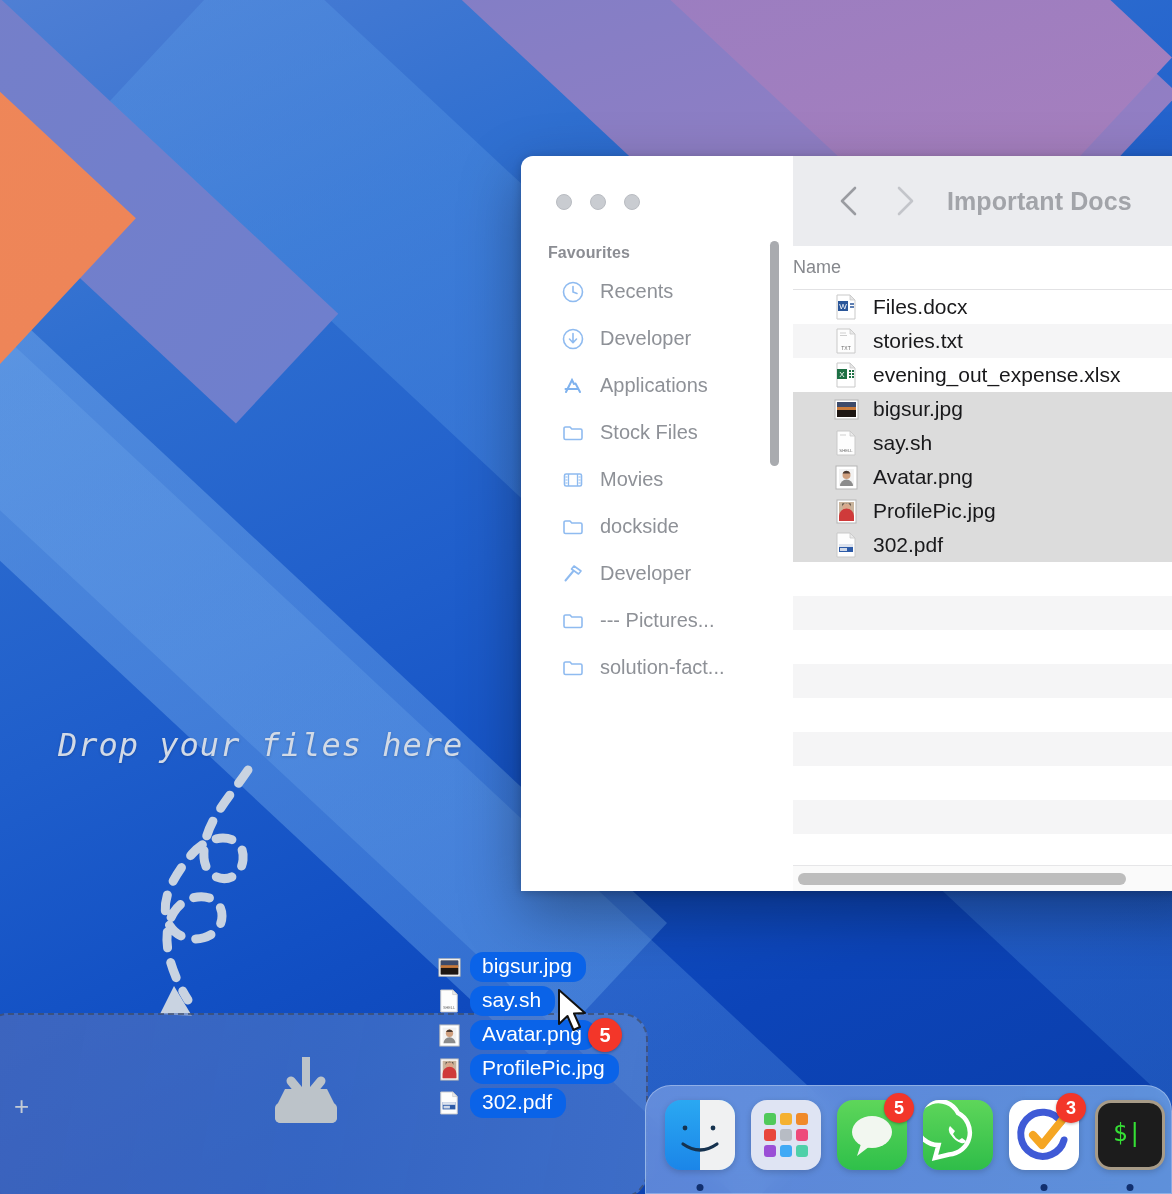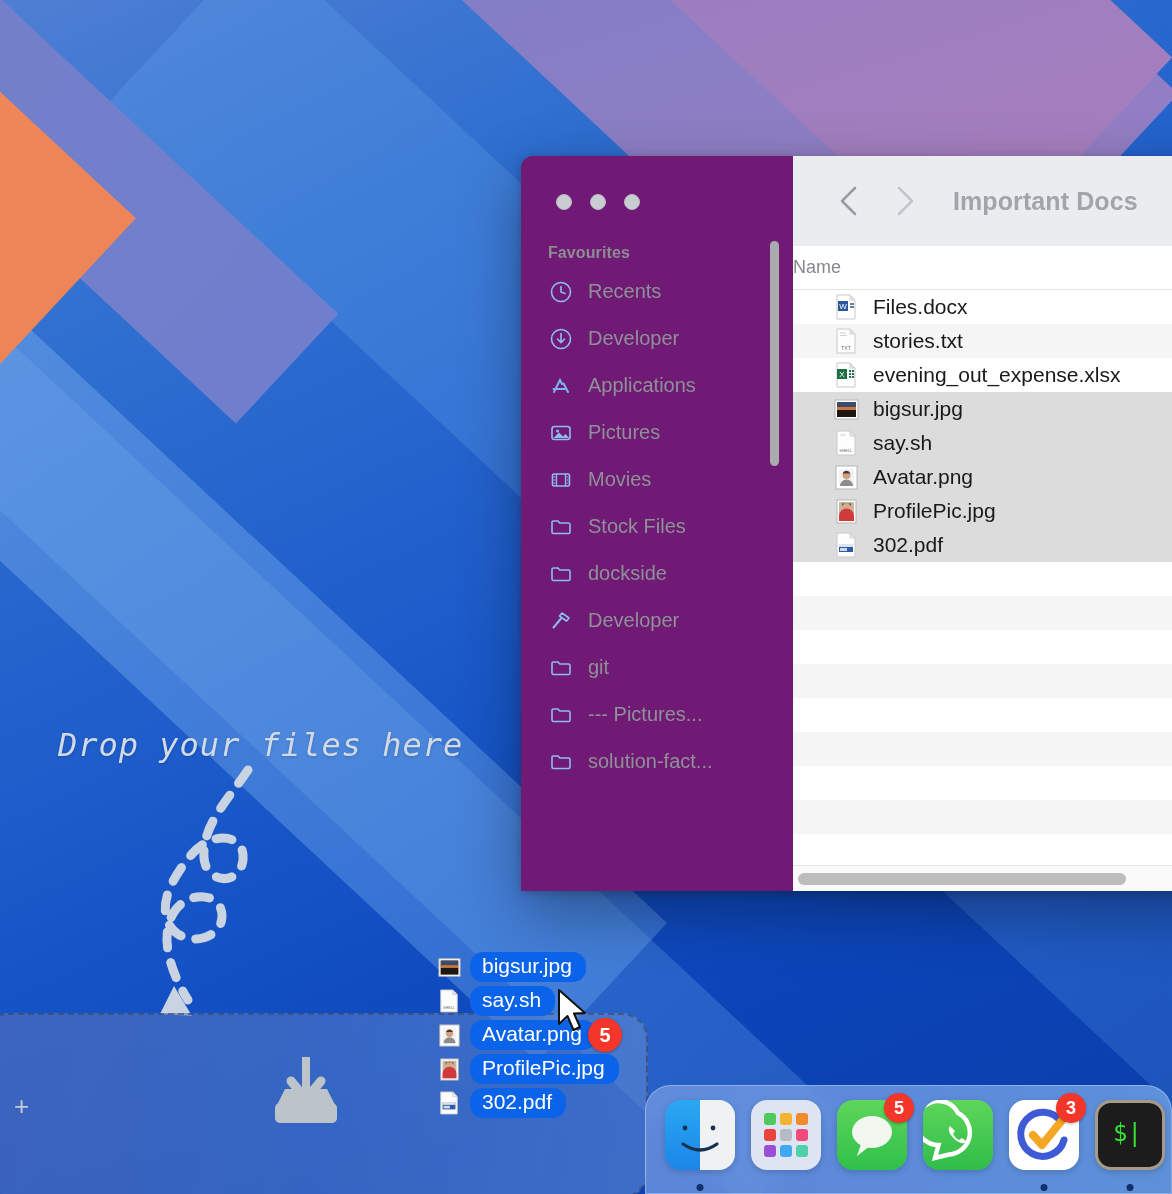--- a/index.html
+++ b/index.html
@@ -99,52 +99,53 @@
   #finder {
     position:absolute; left:521px; top:156px; width:700px; height:735px; z-index:10;
     border-radius:12px 0 0 0;
     overflow:hidden;
     box-shadow:0 22px 60px rgba(0,0,0,.34), 0 2px 10px rgba(0,0,0,.2);
     display:flex;
     font-family:"Liberation Sans", sans-serif;
   }
   
   #sidebar {
-    width:272px; flex:0 0 272px; background:#701a75; position:relative;
+    width:272px; flex:0 0 272px; background:#ffffff; position:relative;
     display:flex; flex-direction:column;
   }
   #traffic { display:flex; gap:18px; padding:38px 0 0 35px; }
   #traffic .tl {
     width:16px; height:16px; border-radius:50%;
     background:#c9ccd1; border:.5px solid #b9bcc2;
   }
   #fav-head {
     margin:34px 0 6px 27px; font-size:16px; font-weight:bold; color:#8b8d93; letter-spacing:.1px;
   }
   #side-list { flex:1; overflow:hidden; }
   .side-item {
     display:flex; align-items:center; gap:14px;
     height:47px; padding-left:27px; color:#8e9197; font-size:20px;
     white-space:nowrap;
+    margin-left:12px;
   }
   .side-item .ico { width:26px; height:26px; flex:0 0 26px; display:flex; align-items:center; justify-content:center; }
   #side-scroll {
     position:absolute; right:14px; top:85px; width:9px; height:225px;
     background:#a9abaf; border-radius:5px;
   }
 
   
   #content { flex:1; background:#fff; display:flex; flex-direction:column; position:relative; }
   #toolbar {
     height:90px; background:#ebecef; display:flex; align-items:center; gap:0;
     padding-left:30px; flex:0 0 90px;
   }
   .navbtn { width:54px; height:54px; display:flex; align-items:center; justify-content:center; }
   #win-title {
-    font-size:25px; font-weight:bold; color:#a2a4a9; margin-left:22px; letter-spacing:.1px;
+    font-size:25px; font-weight:bold; color:#a2a4a9; margin-left:16px; letter-spacing:.1px;
   }
   #col-head {
     height:44px; flex:0 0 44px; background:#fff; border-bottom:1px solid #e2e2e4;
     display:flex; align-items:center;
   }
   #col-head .hcell { font-size:18px; color:#86888d; }
   #rows { flex:1; overflow:hidden; position:relative; }
   .frow {
     height:34px; display:flex; align-items:center; padding-left:40px; gap:14px;
     font-size:21px; color:#19191b;
@@ -280,78 +281,60 @@
         <span class="ico">
           <svg width="24" height="24" viewBox="0 0 24 24">
               <path d="M5 18 L11 6 L13 10 M19 18 L14.5 9.5 M4.5 15 L17 15" fill="none" stroke="#7fb2ee" stroke-width="2" stroke-linecap="round"></path>
             </svg>
         </span>
         <span>Applications</span>
       </div>
 
 
 
-      <div class="side-item">
-        <span class="ico">
-          <svg width="24" height="24" viewBox="0 0 24 24">
-              <rect x="3" y="5.5" width="18" height="13" rx="2.5" fill="none" stroke="#8fbbf0" stroke-width="1.6"></rect>
-              <circle cx="8.5" cy="10" r="1.5" fill="#8fbbf0"></circle>
-              <path d="M4.5 17 L10 11.5 L14 15.5 L16.5 13 L20 17" fill="#8fbbf0"></path>
-            </svg>
-        </span>
-        <span>Pictures</span>
+
+      <div class="side-item">
+        <span class="ico">
+          <svg width="24" height="24" viewBox="0 0 24 24">
+              <path d="M3 7.5 a1.5 1.5 0 0 1 1.5 -1.5 L9 6 l1.8 2 L19.5 8 A1.5 1.5 0 0 1 21 9.5 L21 17 a1.5 1.5 0 0 1 -1.5 1.5 L4.5 18.5 A1.5 1.5 0 0 1 3 17 Z" fill="none" stroke="#8fbbf0" stroke-width="1.6" stroke-linejoin="round"></path>
+            </svg>
+        </span>
+        <span>Stock Files</span>
       </div>
 
       <div class="side-item">
         <span class="ico">
           <svg width="24" height="24" viewBox="0 0 24 24">
               <rect x="3.5" y="6" width="17" height="12" rx="1.6" fill="none" stroke="#8fbbf0" stroke-width="1.6"></rect>
               <path d="M7.5 6 L7.5 18 M16.5 6 L16.5 18" stroke="#8fbbf0" stroke-width="1.3"></path>
               <path d="M4.5 9 L6.5 9 M4.5 12 L6.5 12 M4.5 15 L6.5 15 M17.5 9 L19.5 9 M17.5 12 L19.5 12 M17.5 15 L19.5 15" stroke="#8fbbf0" stroke-width="1.2"></path>
             </svg>
         </span>
         <span>Movies</span>
       </div>
 
       <div class="side-item">
         <span class="ico">
           <svg width="24" height="24" viewBox="0 0 24 24">
               <path d="M3 7.5 a1.5 1.5 0 0 1 1.5 -1.5 L9 6 l1.8 2 L19.5 8 A1.5 1.5 0 0 1 21 9.5 L21 17 a1.5 1.5 0 0 1 -1.5 1.5 L4.5 18.5 A1.5 1.5 0 0 1 3 17 Z" fill="none" stroke="#8fbbf0" stroke-width="1.6" stroke-linejoin="round"></path>
             </svg>
         </span>
-        <span>Stock Files</span>
-      </div>
-
-      <div class="side-item">
-        <span class="ico">
-          <svg width="24" height="24" viewBox="0 0 24 24">
-              <path d="M3 7.5 a1.5 1.5 0 0 1 1.5 -1.5 L9 6 l1.8 2 L19.5 8 A1.5 1.5 0 0 1 21 9.5 L21 17 a1.5 1.5 0 0 1 -1.5 1.5 L4.5 18.5 A1.5 1.5 0 0 1 3 17 Z" fill="none" stroke="#8fbbf0" stroke-width="1.6" stroke-linejoin="round"></path>
-            </svg>
-        </span>
         <span>dockside</span>
       </div>
 
       <div class="side-item">
         <span class="ico">
           <svg width="24" height="24" viewBox="0 0 24 24">
               <path d="M13 4 L20 9 L17.5 12 L10.5 7 Z" fill="none" stroke="#8fbbf0" stroke-width="1.6" stroke-linejoin="round"></path>
               <path d="M12 9.5 L4.5 18.5" stroke="#8fbbf0" stroke-width="2" stroke-linecap="round"></path>
             </svg>
         </span>
         <span>Developer</span>
       </div>
 
-      <div class="side-item">
-        <span class="ico">
-          <svg width="24" height="24" viewBox="0 0 24 24">
-              <path d="M3 7.5 a1.5 1.5 0 0 1 1.5 -1.5 L9 6 l1.8 2 L19.5 8 A1.5 1.5 0 0 1 21 9.5 L21 17 a1.5 1.5 0 0 1 -1.5 1.5 L4.5 18.5 A1.5 1.5 0 0 1 3 17 Z" fill="none" stroke="#8fbbf0" stroke-width="1.6" stroke-linejoin="round"></path>
-            </svg>
-        </span>
-        <span>git</span>
-      </div>
 
       <div class="side-item">
         <span class="ico">
           <svg width="24" height="24" viewBox="0 0 24 24">
               <path d="M3 7.5 a1.5 1.5 0 0 1 1.5 -1.5 L9 6 l1.8 2 L19.5 8 A1.5 1.5 0 0 1 21 9.5 L21 17 a1.5 1.5 0 0 1 -1.5 1.5 L4.5 18.5 A1.5 1.5 0 0 1 3 17 Z" fill="none" stroke="#8fbbf0" stroke-width="1.6" stroke-linejoin="round"></path>
             </svg>
         </span>
         <span>--- Pictures...</span>
       </div>
 

